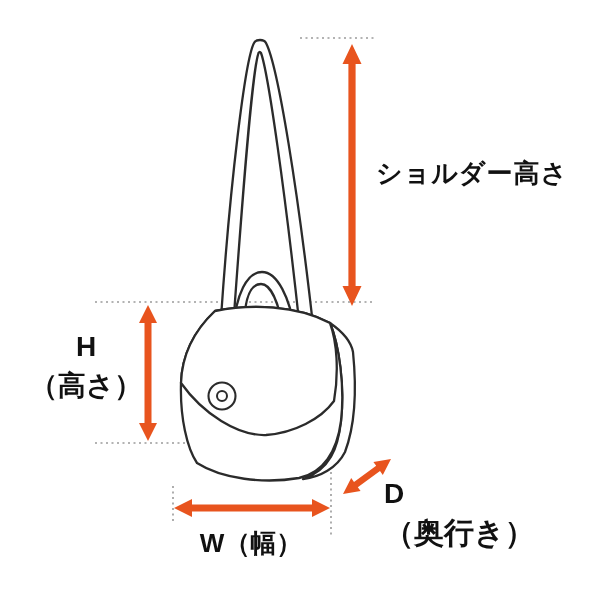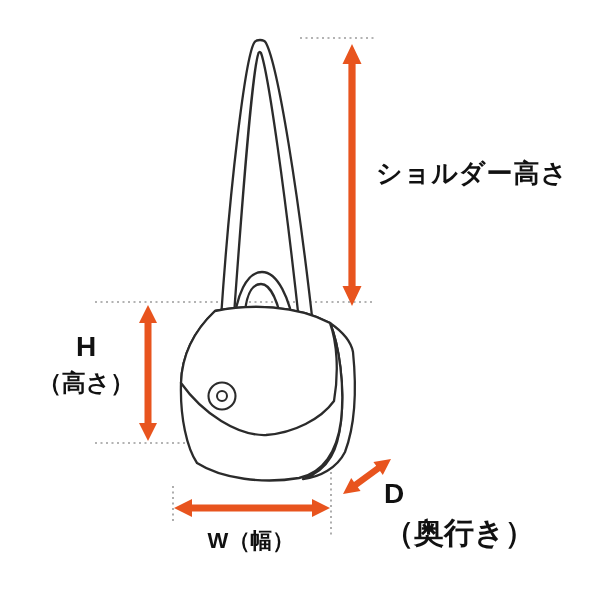--- a/index.html
+++ b/index.html
@@ -9,22 +9,22 @@
     background:#ffffff;
     font-family:"Liberation Sans","DejaVu Sans",sans-serif;
     color:#111111;
     overflow:hidden;
   }
   .stage svg{position:absolute;left:0;top:0;}
   .label{position:absolute;font-weight:600;line-height:1.2;white-space:nowrap;}
   .lbl-shoulder{left:376px;top:158px;font-size:26px;letter-spacing:1px;}
   .lbl-h{left:26px;top:330px;width:120px;text-align:center;white-space:normal;}
   .lbl-h .big{font-size:28px;}
-  .lbl-h .sub{font-size:24px;margin-top:5px;}
-  .lbl-w{left:185px;top:528px;width:132px;text-align:center;font-size:22px;}
+  .lbl-h .sub{font-size:28px;margin-top:5px;}
+  .lbl-w{left:185px;top:528px;width:132px;text-align:center;font-size:26px;}
   .lbl-d{left:384px;top:477px;white-space:normal;}
   .lbl-d .big{font-size:28px;}
   .lbl-d .sub{font-size:30px;margin-top:4px;}
 </style>
 </head>
 <body>
 
 <div class="stage">
 
   <svg width="600" height="600" viewBox="0 0 600 600">

